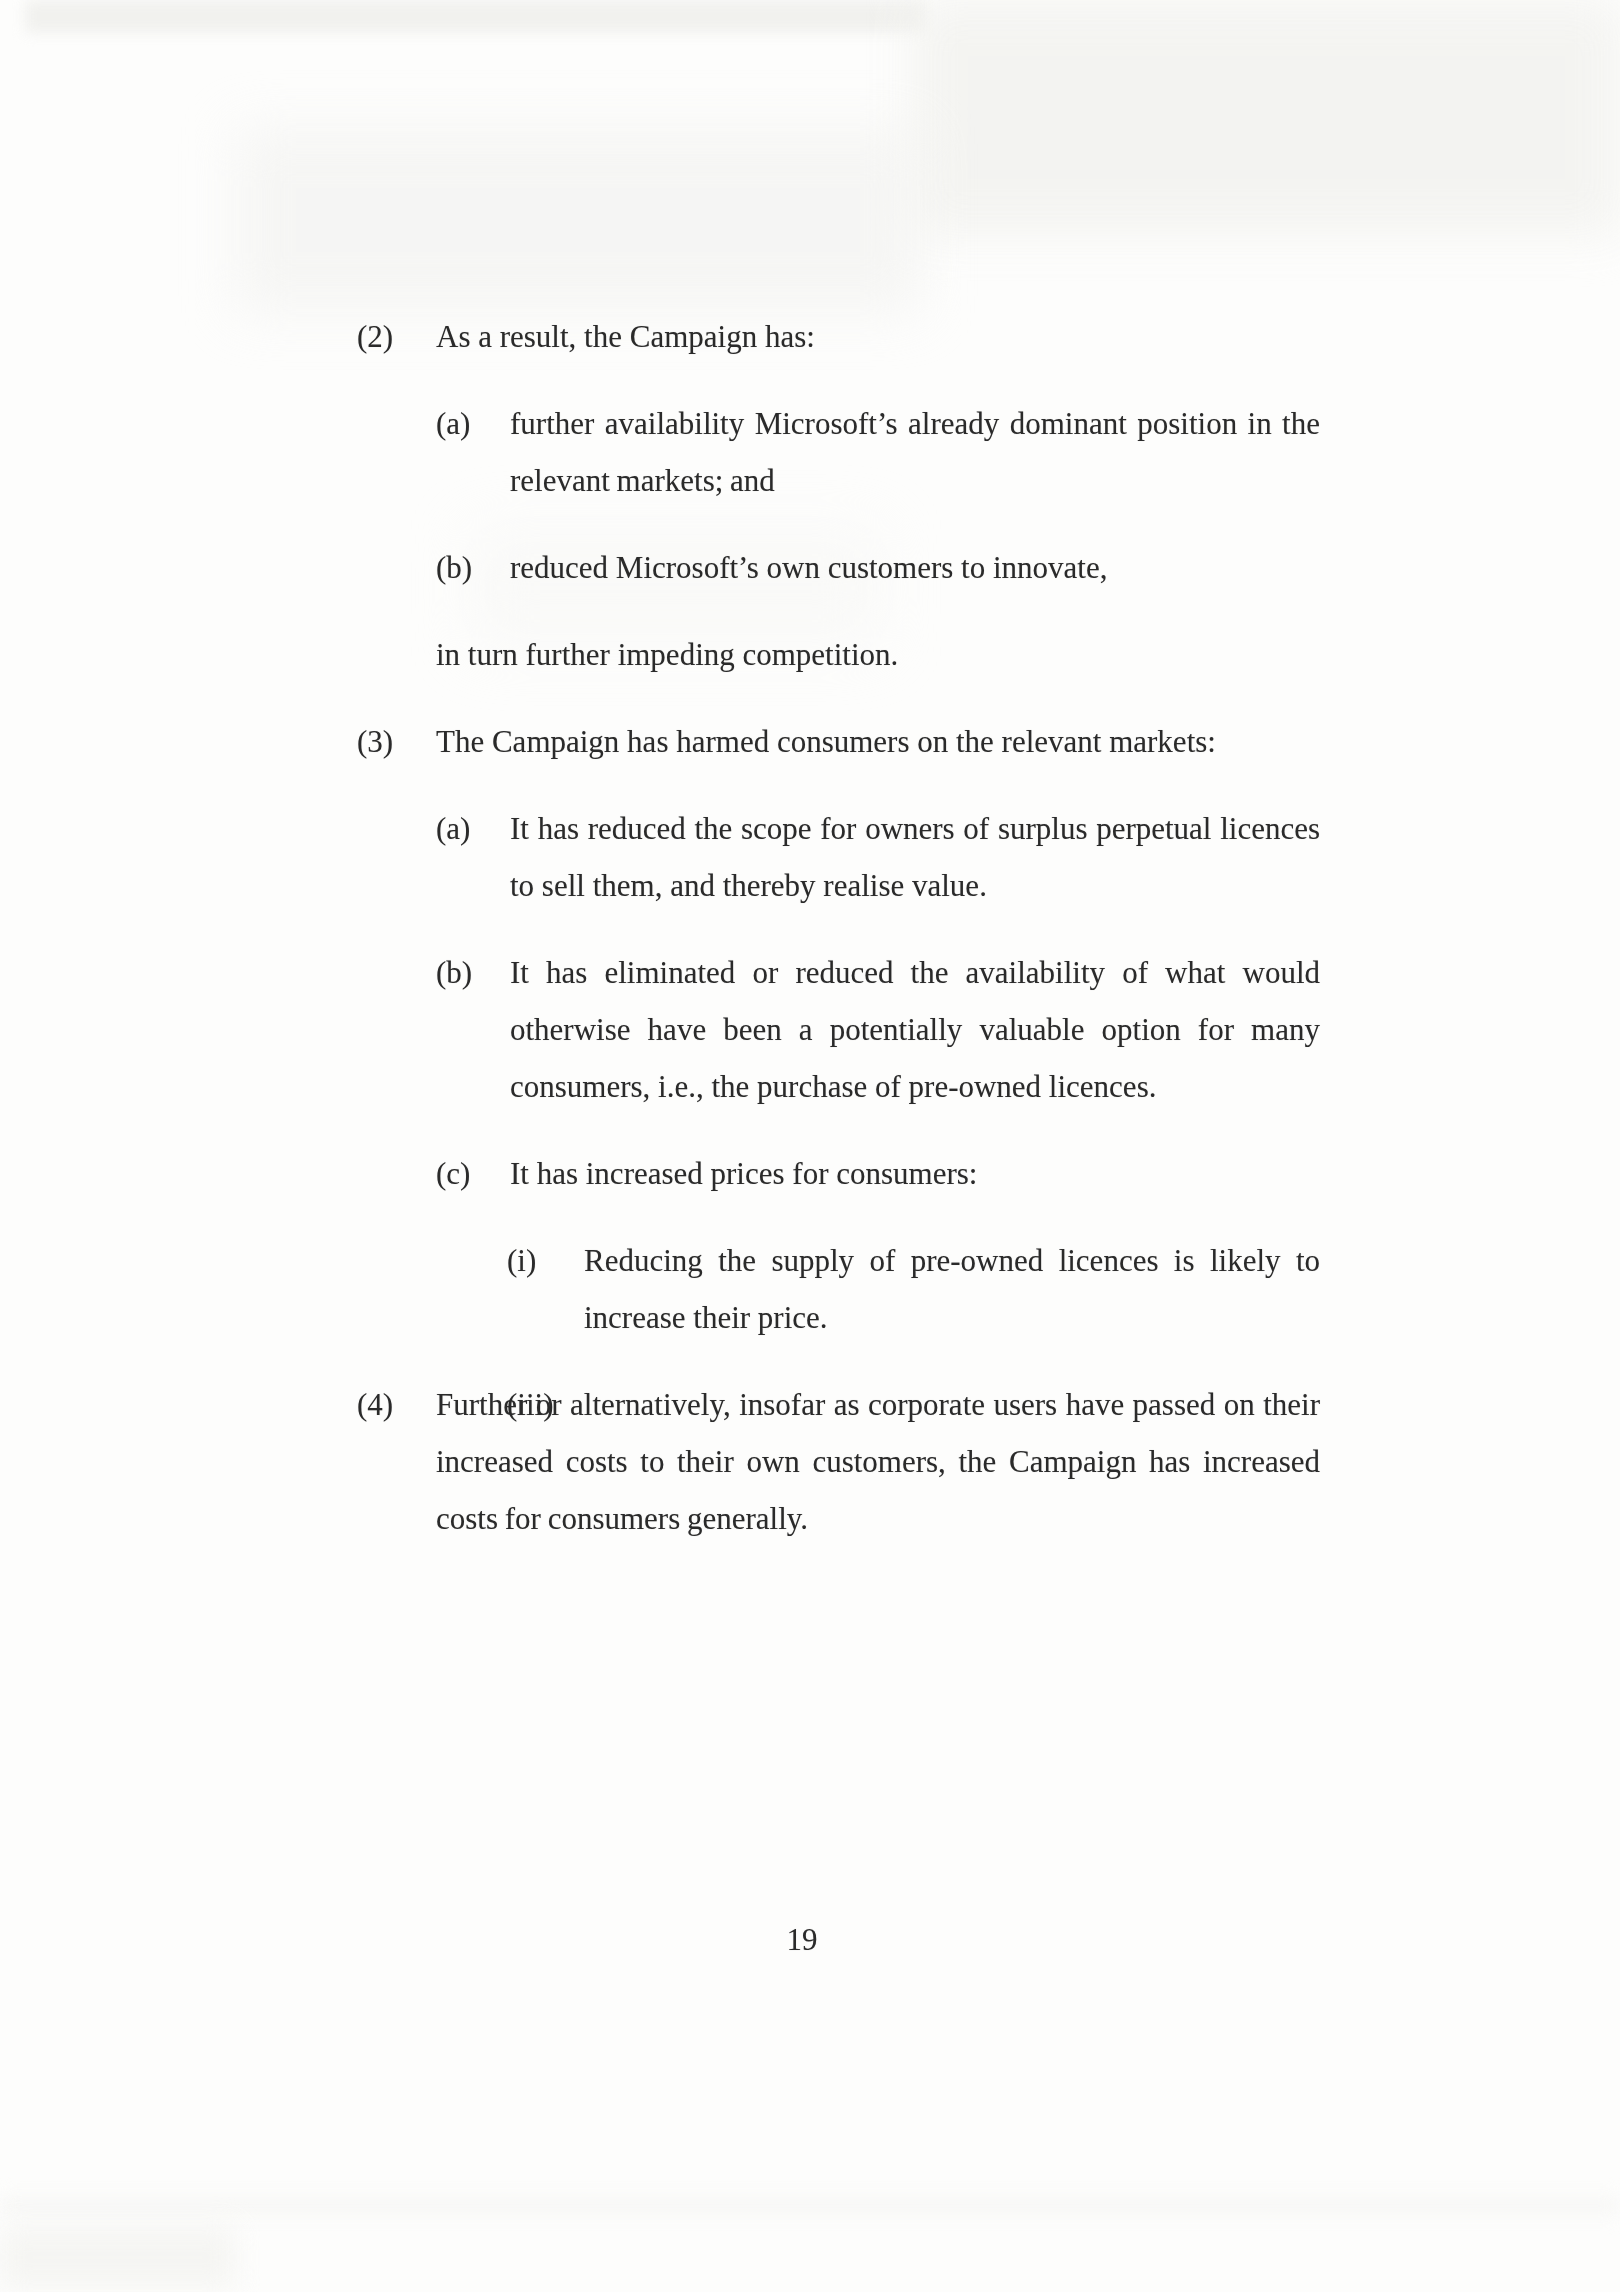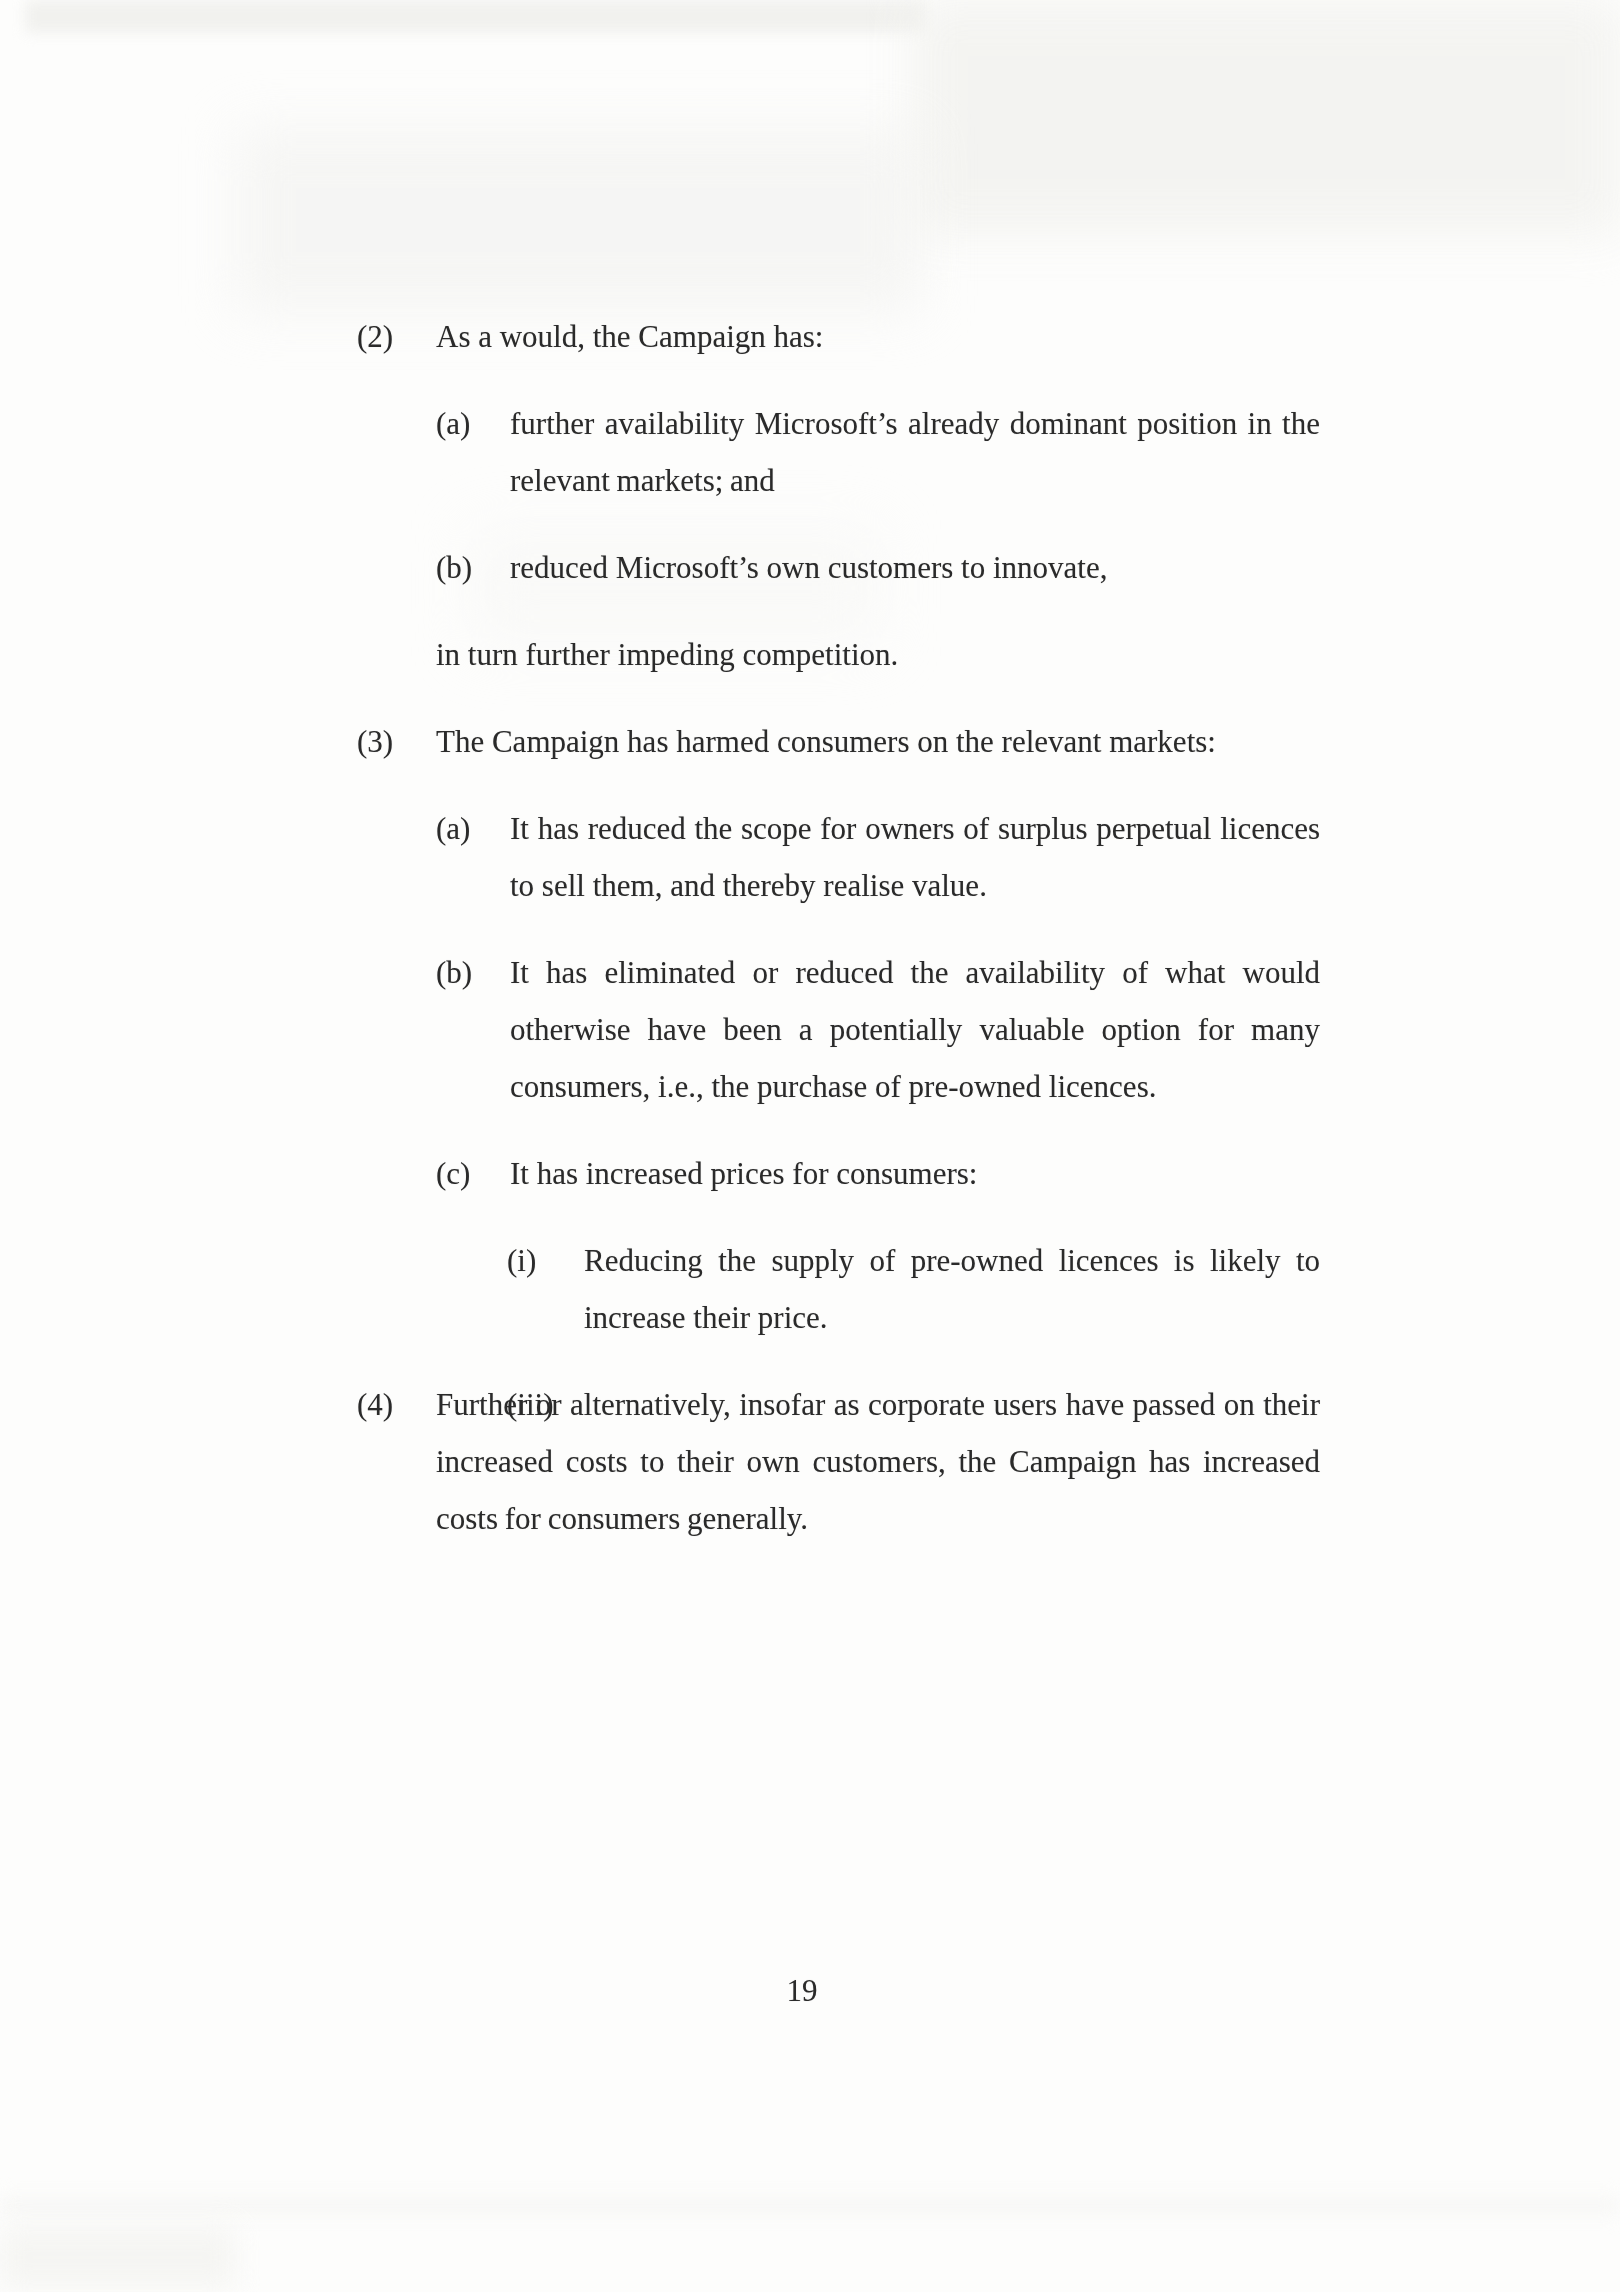--- a/index.html
+++ b/index.html
@@ -40,21 +40,21 @@
   .lvl1 > .marker { left: -79px; }
   .lvl2 { margin-left: 74px; }
   .lvl2 > .marker { left: -74px; }
   .lvl3 { margin-left: 148px; }
   .lvl3 > .marker { left: -77px; }
   .tight1 { word-spacing: -1px; }
   .tight2 { word-spacing: -1.5px; }
 
   .pageno {
     position: absolute;
-    left: 0; top: 1962px; width: 1604px;
+    left: 0; top: 1911px; width: 1604px;
     text-align: center;
     font-size: 31px;
     line-height: 57px;
     text-shadow: 0 0 1px rgba(30,30,30,.22);
   }
 </style>
 </head>
 <body>
 
 <div class="page">
@@ -63,21 +63,21 @@
   <div class="artifact a-top-right"></div>
   <div class="artifact a-ghost-1"></div>
   <div class="artifact a-ghost-2"></div>
   <div class="artifact a-mid-band"></div>
   <div class="artifact a-bottom-left"></div>
 
   <div class="content">
 
     <div class="para lvl1">
       <span class="marker">(2)</span>
-      <span>As a would, the Campaign has:</span>
+      <span>As a result, the Campaign has:</span>
     </div>
 
     <div class="para lvl2 tight1">
       <span class="marker">(a)</span>
       <span>further availability Microsoft’s already dominant position in the relevant markets; and</span>
     </div>
 
     <div class="para lvl2">
       <span class="marker">(b)</span>
       <span>reduced Microsoft’s own customers to innovate,</span>

